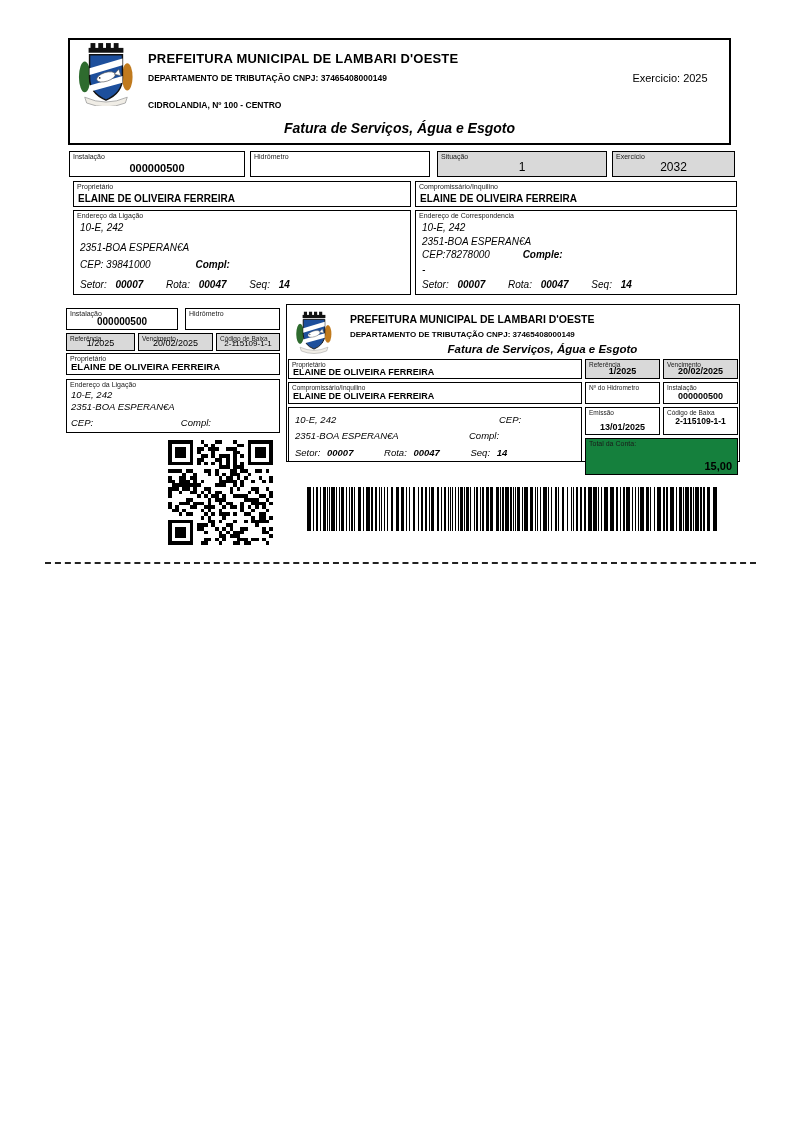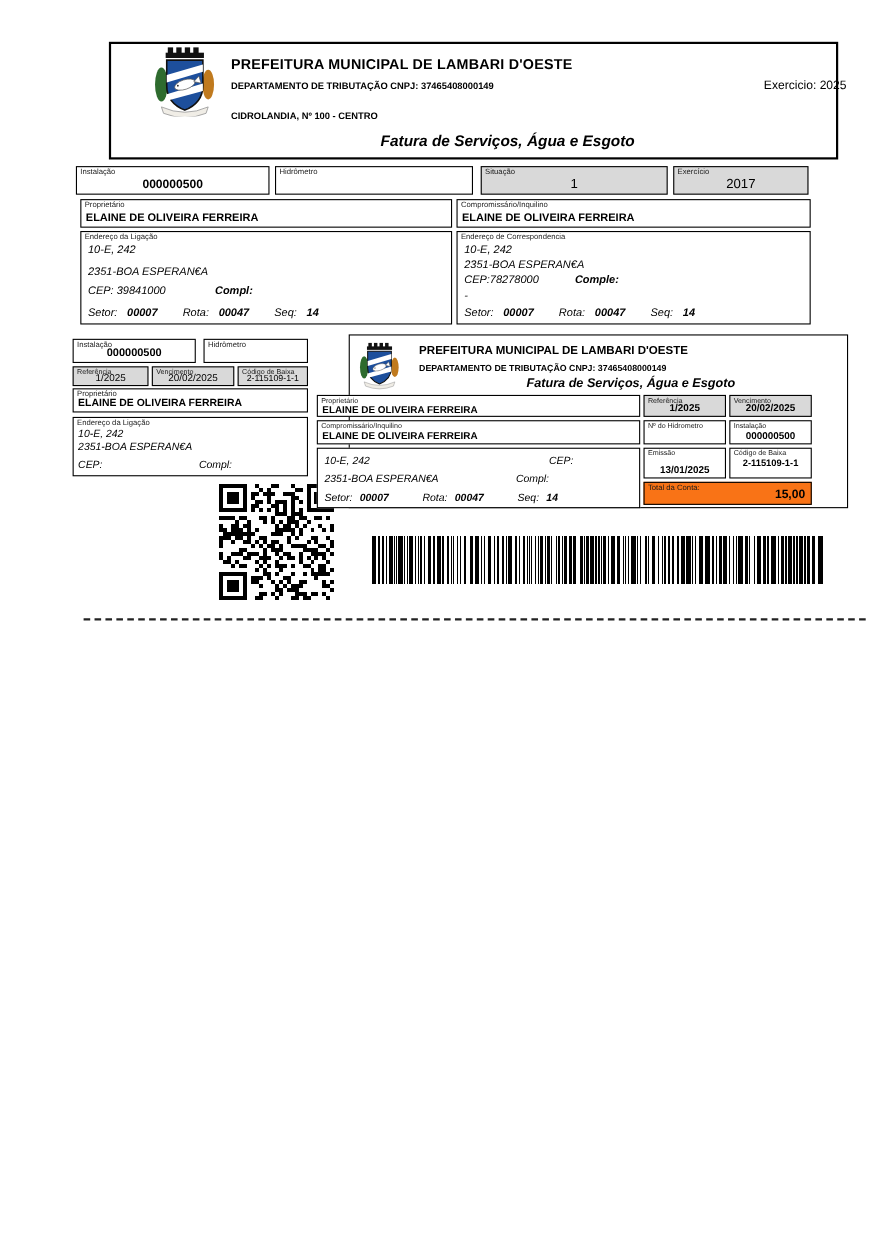--- a/index.html
+++ b/index.html
@@ -1,18 +1,18 @@
 <!DOCTYPE html>
 <html><head>
 <meta charset="utf-8">
 <style>
   html,body{margin:0;padding:0;background:#fff;}
   .page{position:relative;width:794px;height:1123px;background:#fff;overflow:hidden;
         font-family:"Liberation Sans","DejaVu Sans",sans-serif;color:#000;}
-  .abs{position:absolute;box-sizing:border-box;margin-left:31px;}
+  .abs{position:absolute;box-sizing:border-box;}
   .box{position:absolute;box-sizing:border-box;border:1px solid #000;background:#fff;}
   .gbox{background:#d9d9d9;}
   .lbl{position:absolute;top:1px;left:3px;font-size:7px;color:#1a1a1a;white-space:nowrap;}
   .val{position:absolute;bottom:2px;left:0;width:100%;text-align:center;font-weight:bold;font-size:11px;white-space:nowrap;}
   .valr{font-weight:normal;font-size:9px;}
   .nameval{position:absolute;bottom:2px;left:4px;font-weight:bold;font-size:10px;white-space:nowrap;}
   .addrline{position:absolute;left:6px;font-size:10px;white-space:nowrap;font-style:italic;}
   .b{font-weight:bold;}
   .hdr-title{font-weight:bold;font-style:italic;}
   svg{display:block;}
@@ -56,21 +56,21 @@
   </div>
   <div class="box" style="left:250px;top:151px;width:180px;height:26px;">
     <span class="lbl">Hidrômetro</span>
   </div>
   <div class="box gbox" style="left: 437px; top: 151px; width: 170px; height: 26px; background: rgb(217, 217, 217);">
     <span class="lbl">Situação</span>
     <span class="val" style="font-weight:normal;font-size:12px;">1</span>
   </div>
   <div class="box gbox" style="left: 612px; top: 151px; width: 123px; height: 26px; background: rgb(217, 217, 217);">
     <span class="lbl">Exercício</span>
-    <span class="val" style="font-weight:normal;font-size:12px;">2017</span>
+    <span class="val" style="font-weight:normal;font-size:12px;">2032</span>
   </div>
 
   <div class="box" style="left:73px;top:181px;width:338px;height:26px;">
     <span class="lbl">Proprietário</span>
     <span class="nameval">ELAINE DE OLIVEIRA FERREIRA</span>
   </div>
   <div class="box" style="left:415px;top:181px;width:322px;height:26px;">
     <span class="lbl">Compromissário/Inquilino</span>
     <span class="nameval">ELAINE DE OLIVEIRA FERREIRA</span>
   </div>
@@ -595,21 +595,21 @@
     </span>
   </div>
   <div class="box" style="left:585px;top:407px;width:75px;height:28px;">
     <span class="lbl" style="font-size:6.5px;">Emissão</span>
     <span class="val" style="font-size:9px;">13/01/2025</span>
   </div>
   <div class="box" style="left:663px;top:407px;width:75px;height:28px;">
     <span class="lbl" style="font-size:6.5px;">Código de Baixa</span>
     <span class="val" style="font-size:8.5px;bottom:8px;">2-115109-1-1</span>
   </div>
-  <div class="box gbox" style="left: 585px; top: 438px; width: 153px; height: 21px; background: #f97316;">
+  <div class="box gbox" style="left: 585px; top: 438px; width: 153px; height: 37px; background: #15803d;">
     <span class="lbl" style="font-size:7px;">Total da Conta:</span>
     <span class="abs b" style="right:5px;bottom:2px;font-size:11px;">15,00</span>
   </div>
 
   <div class="abs" style="left:307px;top:487px;width:411px;height:44px;">
     <svg id="barcode-svg" width="411" height="44" style="shape-rendering:crispEdges;fill:#000;">
         <rect x="0" y="0" width="4" height="44"></rect>
         <rect x="6" y="0" width="1" height="44"></rect>
         <rect x="9" y="0" width="2" height="44"></rect>
         <rect x="13" y="0" width="1" height="44"></rect>

